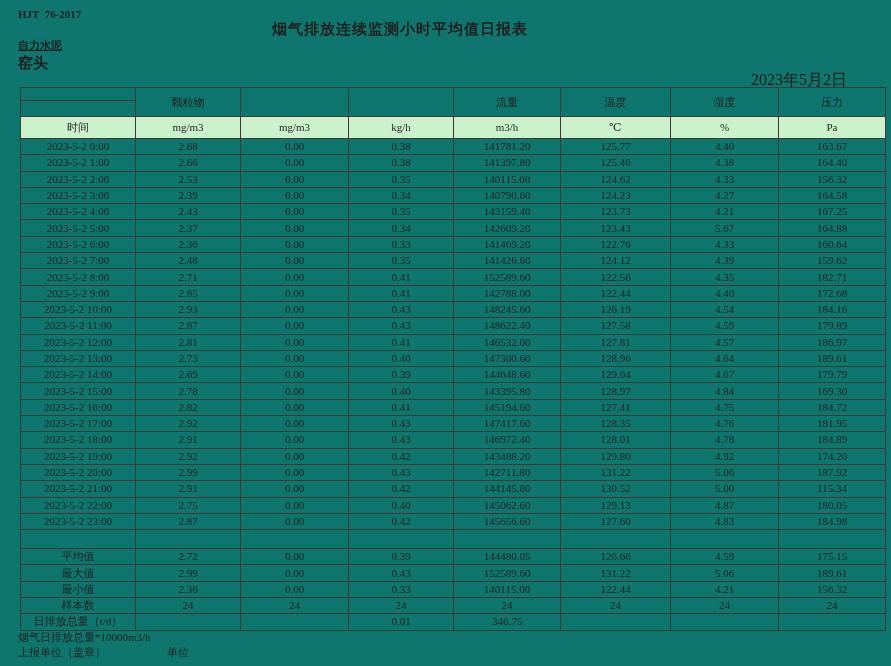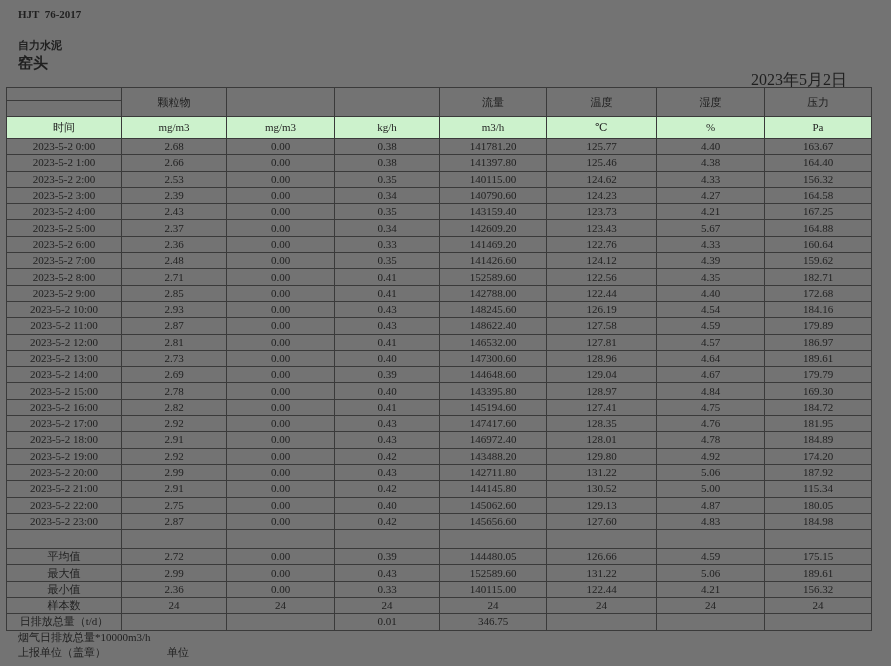--- a/index.html
+++ b/index.html
@@ -1,42 +1,43 @@
 <!DOCTYPE html>
 <html><head>
 <meta charset="utf-8">
 <style>
   * { box-sizing: border-box; }
   html,body { margin:0; padding:0; background:#fff; }
   body { font-family:"Liberation Serif","DejaVu Serif",serif; color:#1f1f1f; }
-  .page { position:relative; width:891px; height:666px; background:#737373; overflow:hidden; }
+  .page { position:relative; width:891px; height:666px; background:#0f766e; overflow:hidden; }
 
   .std-code { position:absolute; left:18px; top:8px; font-size:11px; font-weight:bold; white-space:pre; }
   .report-title { position:absolute; left:0; top:20px; width:800px; text-align:center; font-size:15px; font-weight:bold; letter-spacing:1px; }
-  .company { position:absolute; left:18px; top:38px; font-size:11px; font-weight:bold; }
+  .company { position:absolute; left:18px; top:38px; font-size:11px; font-weight:bold;text-decoration:underline; }
   .station { position:absolute; left:18px; top:54px; font-size:15px; font-weight:bold;text-align:right; }
   .report-date { position:absolute; top:70px; right:44px; font-size:16px; }
 
-  table.report { position:absolute; left:6px; top:87px; border-collapse:collapse; table-layout:fixed; }
+  table.report { position:absolute; left:20px; top:87px; border-collapse:collapse; table-layout:fixed; }
   table.report td { border:1px solid #3a3a3a; font-size:11px; text-align:center; vertical-align:middle;
                     padding:0 2px; height:16.3px; line-height:1.0; white-space:nowrap; overflow:hidden; }
   tr.h1 td { height:13px; }
   tr.h2 td { height:16px; }
   tr.unit-row td { height:22px; }
   tr.spacer-row td { height:19px; }
 
   .footnote { position:absolute; left:18px; top:630px; font-size:11px; }
   .sign-row { position:absolute; left:18px; top:645px; font-size:11px; }
   .unit-label { position:absolute; left:167px; top:645px; font-size:11px; }
 </style>
 </head>
 <body>
 
 <div class="page">
   <div class="std-code">HJT  76-2017</div>
+  <div class="report-title">烟气排放连续监测小时平均值日报表</div>
   <div class="company">自力水泥</div>
   <div class="station">窑头</div>
   <div class="report-date">2023年5月2日</div>
 
   <table class="report">
     <colgroup>
       <col style="width:115px">
         <col style="width:105px">
         <col style="width:108px">
         <col style="width:105px">

